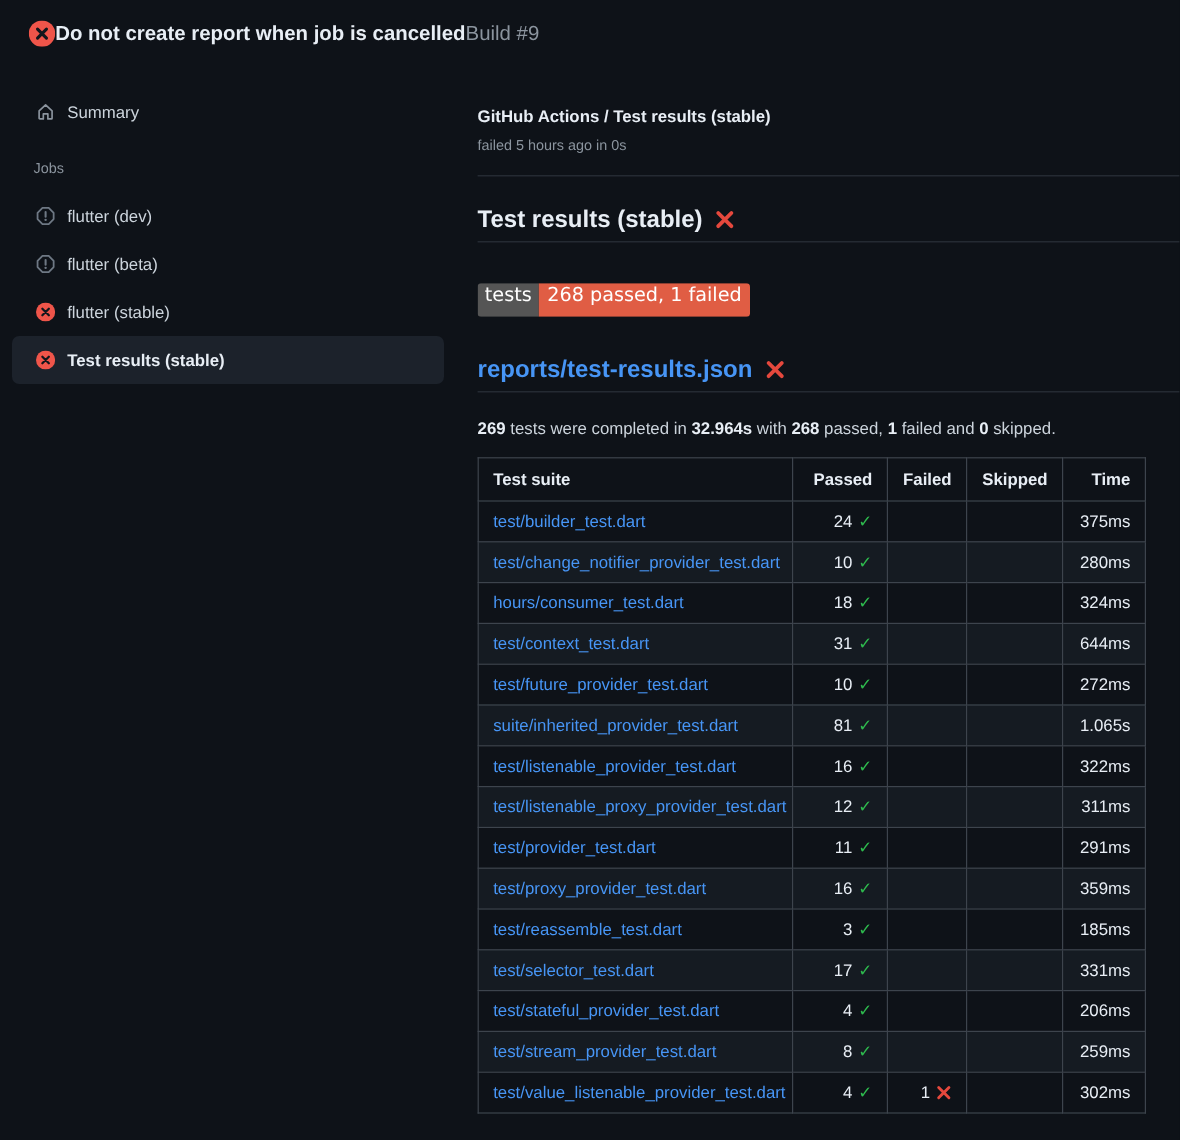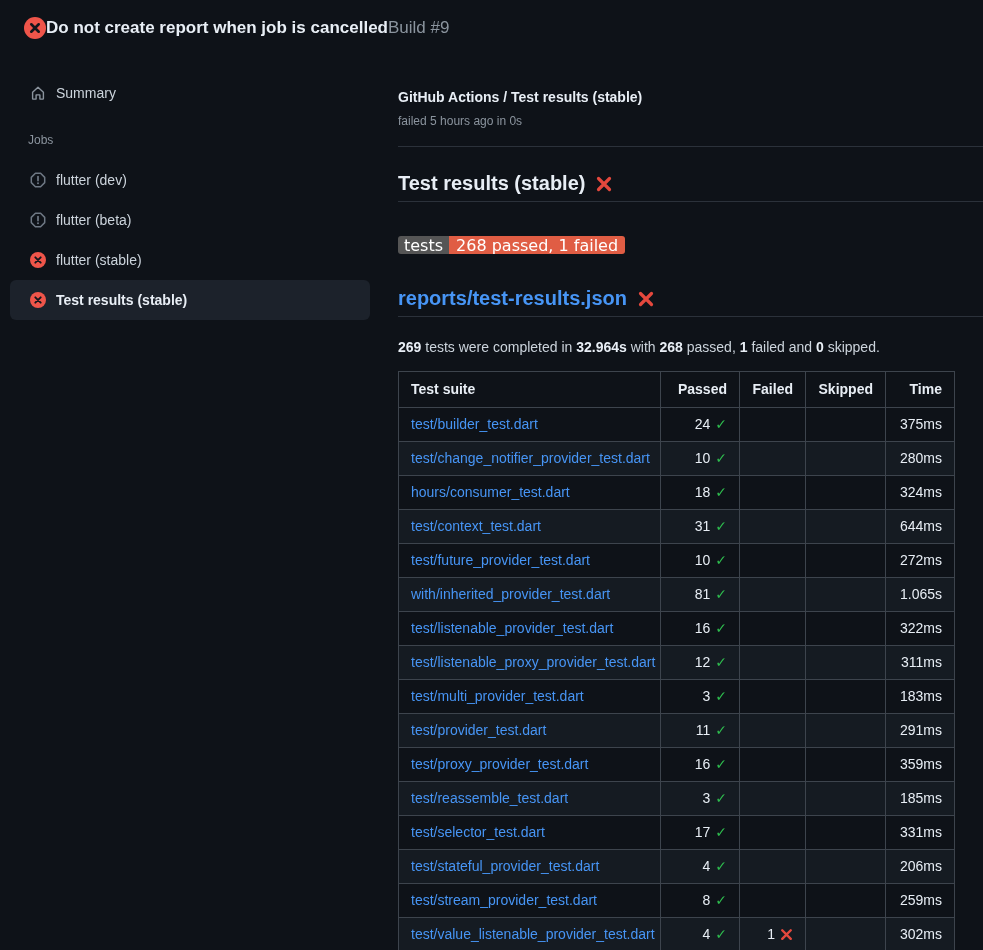--- a/index.html
+++ b/index.html
@@ -39,21 +39,21 @@
   .check-sub{margin-top:8px;font-size:12px;color:var(--muted);line-height:14px}
   .divider{margin-top:18px;border-bottom:1px solid var(--border-muted)}
   .section-h{margin-top:24px;display:flex;align-items:center;gap:10px;
     font-size:20px;line-height:24px;font-weight:700;color:var(--text);
     padding-bottom:6px;border-bottom:1px solid var(--border-muted)}
   .section-h .hx{width:18px;height:18px;flex-shrink:0}
   .section-h a{color:var(--link);text-decoration:none}
   .badge{display:inline-flex;margin-top:17px;font-size:16px;line-height:11px;
     border-radius:3px;overflow:hidden;font-family:"DejaVu Sans",sans-serif;color:#fff}
   .badge .k{background:var(--badge-gray);padding:4px 6px 3px}
-  .badge .v{background:var(--badge-red);padding:4px 7px 3px}
+  .badge .v{background:var(--badge-red);padding:4px 7px 13px}
   .summary-line{margin-top:22px;font-size:14px;line-height:17px;color:var(--text-body)}
   .summary-line strong{color:var(--text)}
   
   table{margin-top:15px;border-collapse:collapse;table-layout:fixed;width:556px}
   th,td{border:1px solid var(--border-table);font-size:14px;line-height:17px}
   th{padding:9px 12px;font-weight:700;color:var(--text);text-align:right}
   th.suite{text-align:left}
   td{padding:8px 12px}
   td.num{text-align:right;white-space:nowrap;color:var(--text)}
   td.suite a{color:var(--link);text-decoration:none}
@@ -210,46 +210,39 @@
             <td class="num">644ms</td>
           </tr>
           <tr>
             <td class="suite"><a href="#">test/future_provider_test.dart</a></td>
             <td class="num">10<span class="check">✓</span></td>
             <td class="num"></td>
             <td class="num"></td>
             <td class="num">272ms</td>
           </tr>
           <tr>
-            <td class="suite"><a href="#">with/inherited_provider_test.dart</a></td>
+            <td class="suite"><a href="#">suite/inherited_provider_test.dart</a></td>
             <td class="num">81<span class="check">✓</span></td>
             <td class="num"></td>
             <td class="num"></td>
             <td class="num">1.065s</td>
           </tr>
           <tr>
             <td class="suite"><a href="#">test/listenable_provider_test.dart</a></td>
             <td class="num">16<span class="check">✓</span></td>
             <td class="num"></td>
             <td class="num"></td>
             <td class="num">322ms</td>
           </tr>
           <tr>
             <td class="suite"><a href="#">test/listenable_proxy_provider_test.dart</a></td>
             <td class="num">12<span class="check">✓</span></td>
             <td class="num"></td>
             <td class="num"></td>
             <td class="num">311ms</td>
-          </tr>
-          <tr>
-            <td class="suite"><a href="#">test/multi_provider_test.dart</a></td>
-            <td class="num">3<span class="check">✓</span></td>
-            <td class="num"></td>
-            <td class="num"></td>
-            <td class="num">183ms</td>
           </tr>
           <tr>
             <td class="suite"><a href="#">test/provider_test.dart</a></td>
             <td class="num">11<span class="check">✓</span></td>
             <td class="num"></td>
             <td class="num"></td>
             <td class="num">291ms</td>
           </tr>
           <tr>
             <td class="suite"><a href="#">test/proxy_provider_test.dart</a></td>

